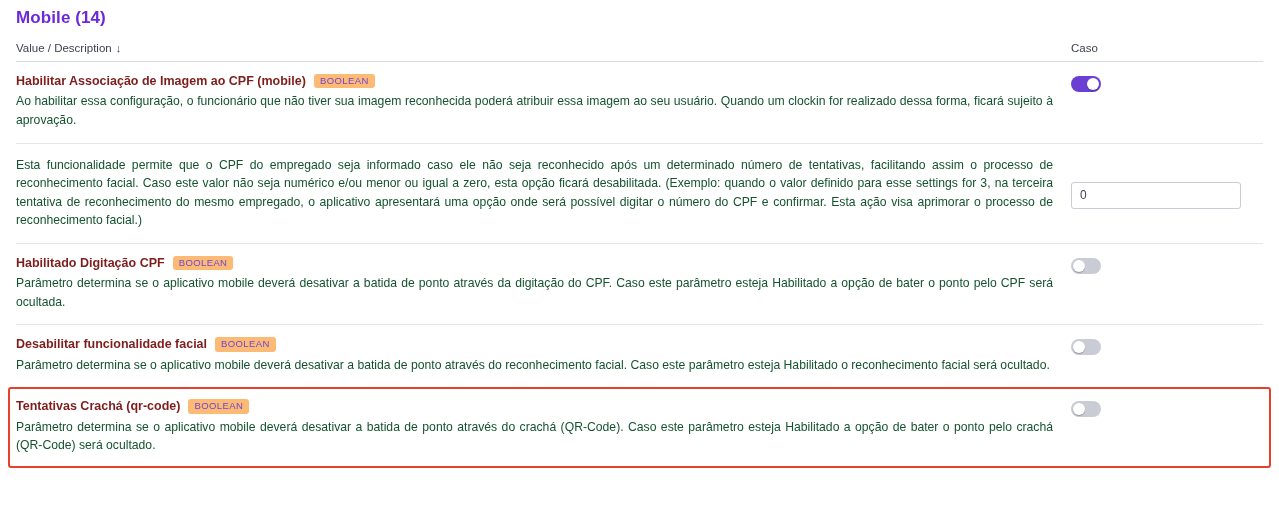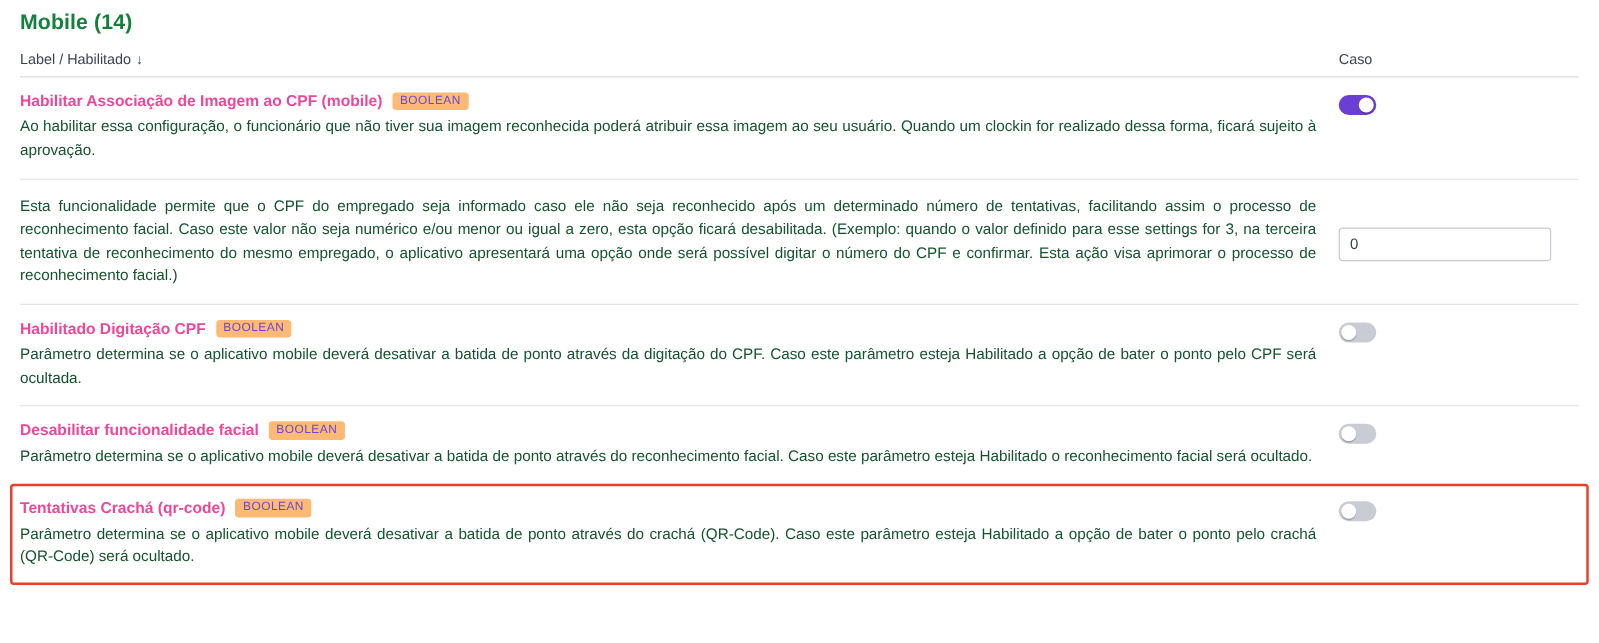--- a/index.html
+++ b/index.html
@@ -15,21 +15,21 @@
     overflow: hidden;
   }
   .page {
     width: 1279px;
     padding: 0;
     box-sizing: border-box;
   }
   .section-title {
     font-size: 17px;
     font-weight: bold;
-    color: #15803d;
+    color: #6d28d9;
     padding: 8px 0 10px 16px;
     letter-spacing: 0.1px;
   }
   .table {
     width: 1279px;
     box-sizing: border-box;
     padding: 0 16px;
   }
   .thead {
     display: flex;
@@ -79,21 +79,21 @@
   .label-line {
     display: flex;
     align-items: center;
     gap: 8px;
     margin-bottom: 4px;
     flex-wrap: wrap;
   }
   .label {
     font-size: 12.5px;
     font-weight: bold;
-    color: #ec4899;
+    color: #7f1d1d;
   }
   .badge {
     display: inline-block;
     font-size: 9.5px;
     letter-spacing: 0.4px;
     color: #6b45d6;
     background: #fdba74;
     border-radius: 3px;
     padding: 2px 6px 2px 6px;
     font-weight: normal;
@@ -160,21 +160,21 @@
 <body>
 
 <div class="page">
 
   <div class="section-title">Mobile (14)</div>
 
   <div class="table">
 
     <div class="thead">
       <div class="th th-label">
-        <span>Label / Habilitado</span>
+        <span>Value / Description</span>
         <span class="sort-arrow">↓</span>
       </div>
       <div class="th th-value">Caso</div>
     </div>
 
     <div class="row">
       <div class="cell-desc">
         <div class="label-line">
           <span class="label">Habilitar Associação de Imagem ao CPF (mobile)</span>
           <span class="badge">BOOLEAN</span>

